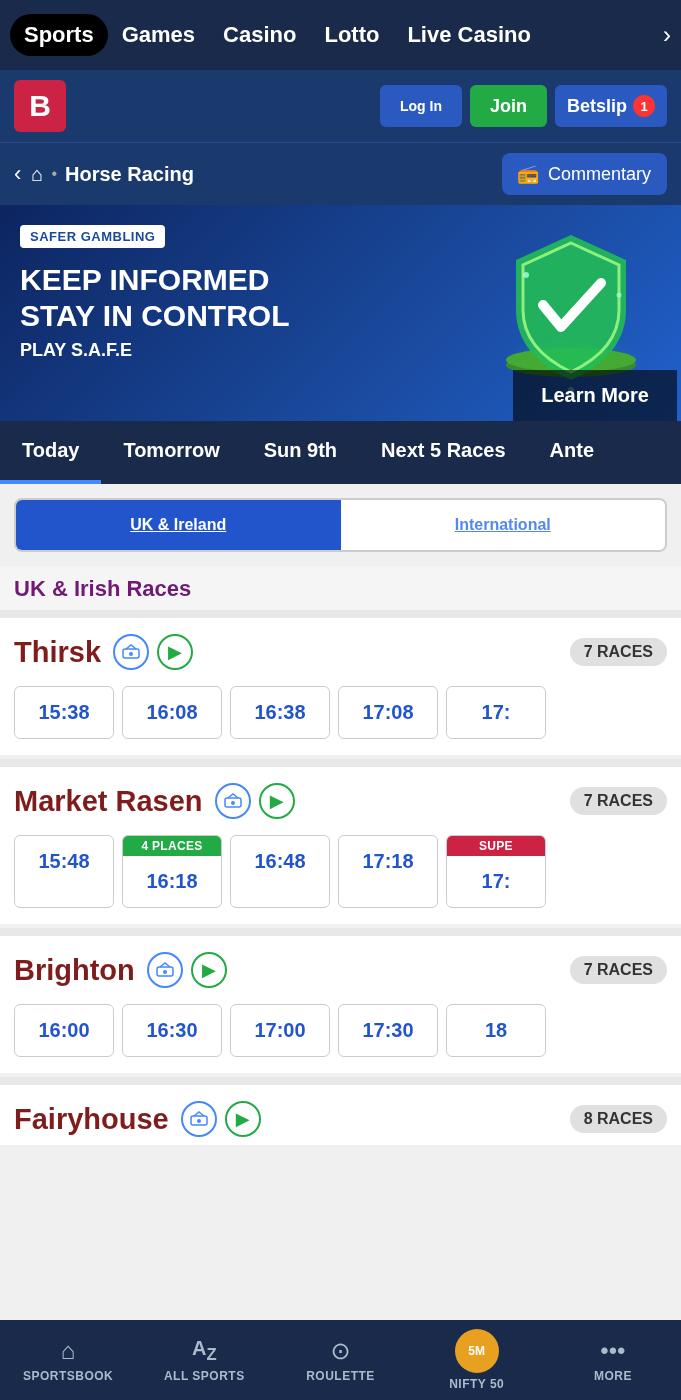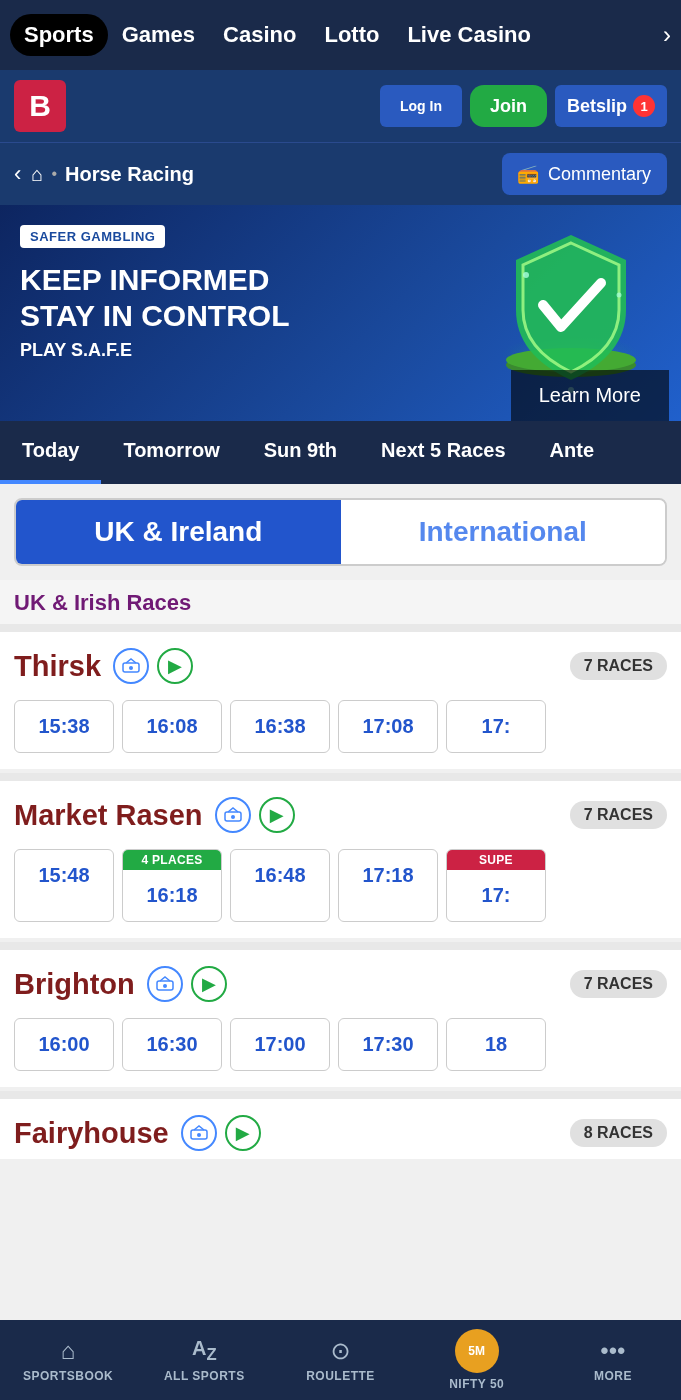--- a/index.html
+++ b/index.html
@@ -67,21 +67,21 @@
       border-radius: 6px;
       padding: 10px 20px;
       font-size: 14px;
       cursor: pointer;
       font-weight: 600;
     }
     .btn-join {
       background: #22aa44;
       color: #fff;
       border: none;
-      border-radius: 14px;
+      border-radius: 6px;
       padding: 10px 20px;
       font-size: 18px;
       cursor: pointer;
       font-weight: 600;
     }
     .btn-betslip {
       background: #2a5abf;
       color: #fff;
       border: none;
       border-radius: 6px;
@@ -187,25 +187,25 @@
     .shield-graphic {
       position: absolute;
       right: 10px;
       top: 10px;
       width: 200px;
       height: 180px;
     }
     .learn-more-btn {
       position: absolute;
       bottom: 0;
-      right: 12px;
+      right: 4px;
       background: rgba(0,0,0,0.6);
       color: #fff;
       font-size: 20px;
-      font-weight: 400;
+      font-weight: 700;
       padding: 14px 28px;
       border: none;
       cursor: pointer;
     }
 
     
     .date-tabs {
       background: #1a2a4a;
       display: flex;
       overflow-x: auto;
@@ -230,23 +230,24 @@
       display: flex;
       border: 2px solid #ccc;
       margin: 14px;
       border-radius: 8px;
       overflow: hidden;
     }
     .region-tab {
       flex: 1;
       text-align: center;
       padding: 16px;
-      font-size: 28px;
-      font-weight: 700;
-      cursor: pointer;
+      font-size: 16px;
+      font-weight: 700;
+      cursor: pointer;
+      text-decoration: underline;
     }
     .region-tab.active {
       background: #2255cc;
       color: #fff;
     }
     .region-tab.inactive {
       background: #fff;
       color: #5588ee;
     }
 

